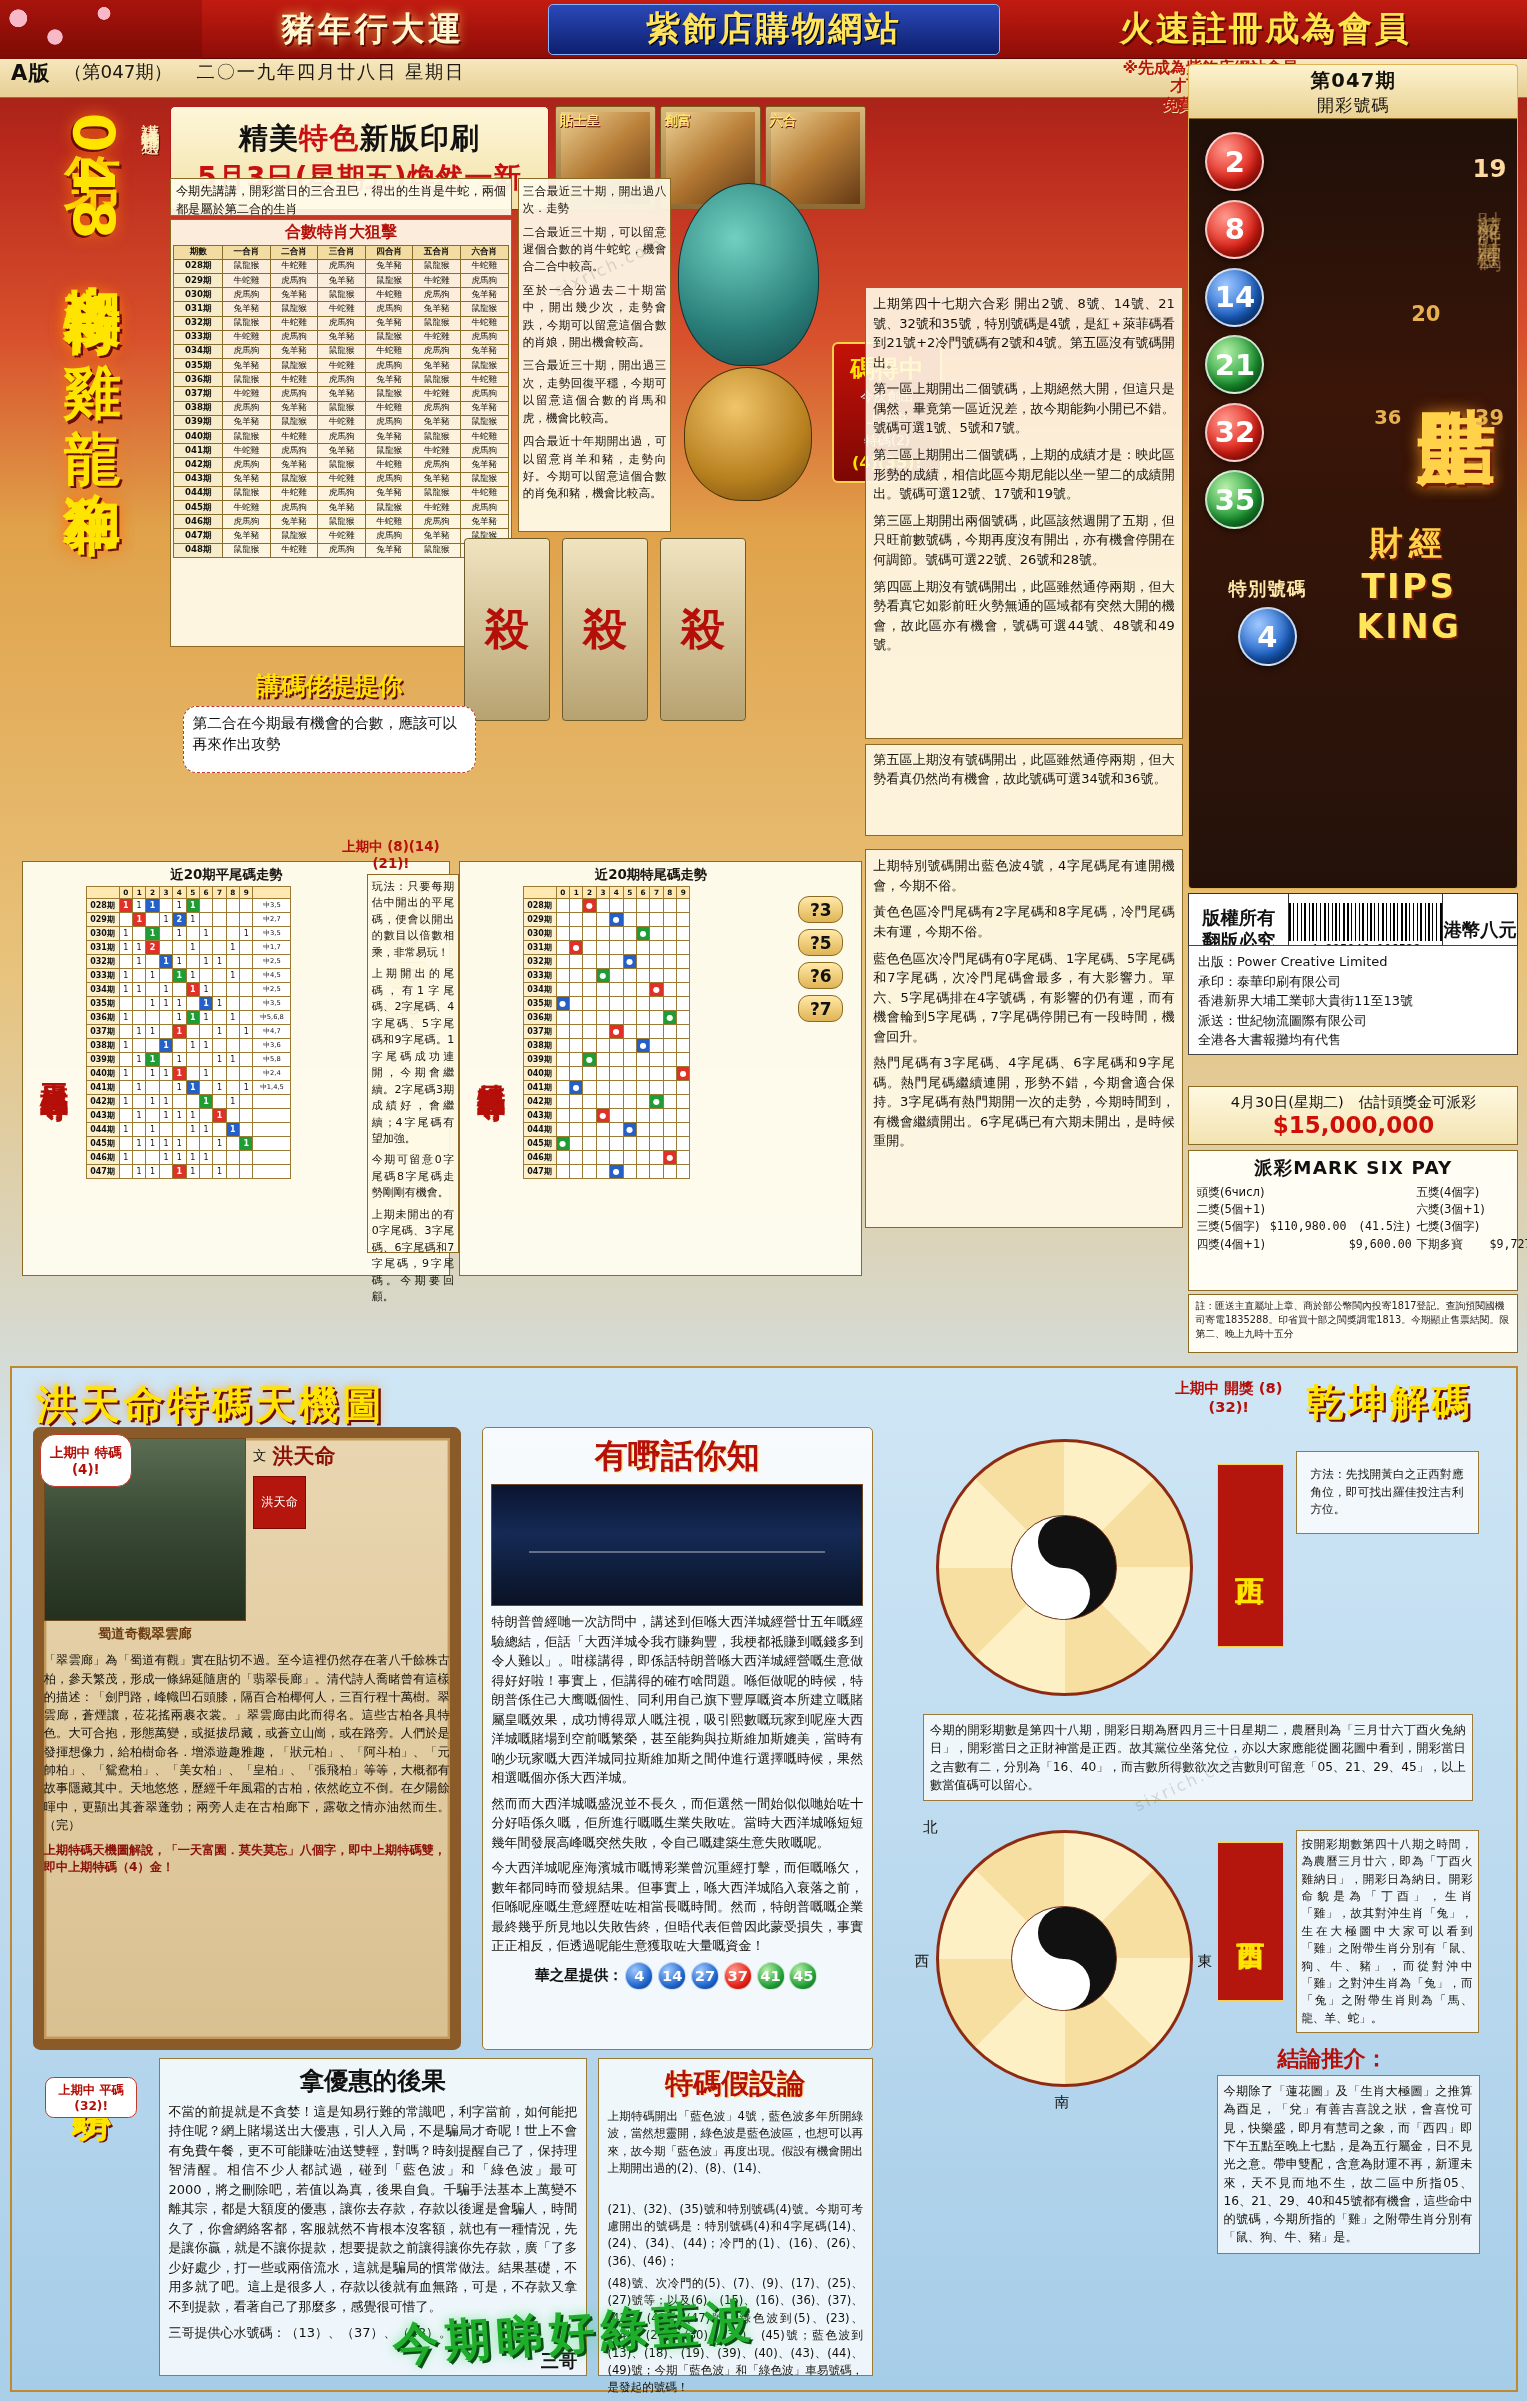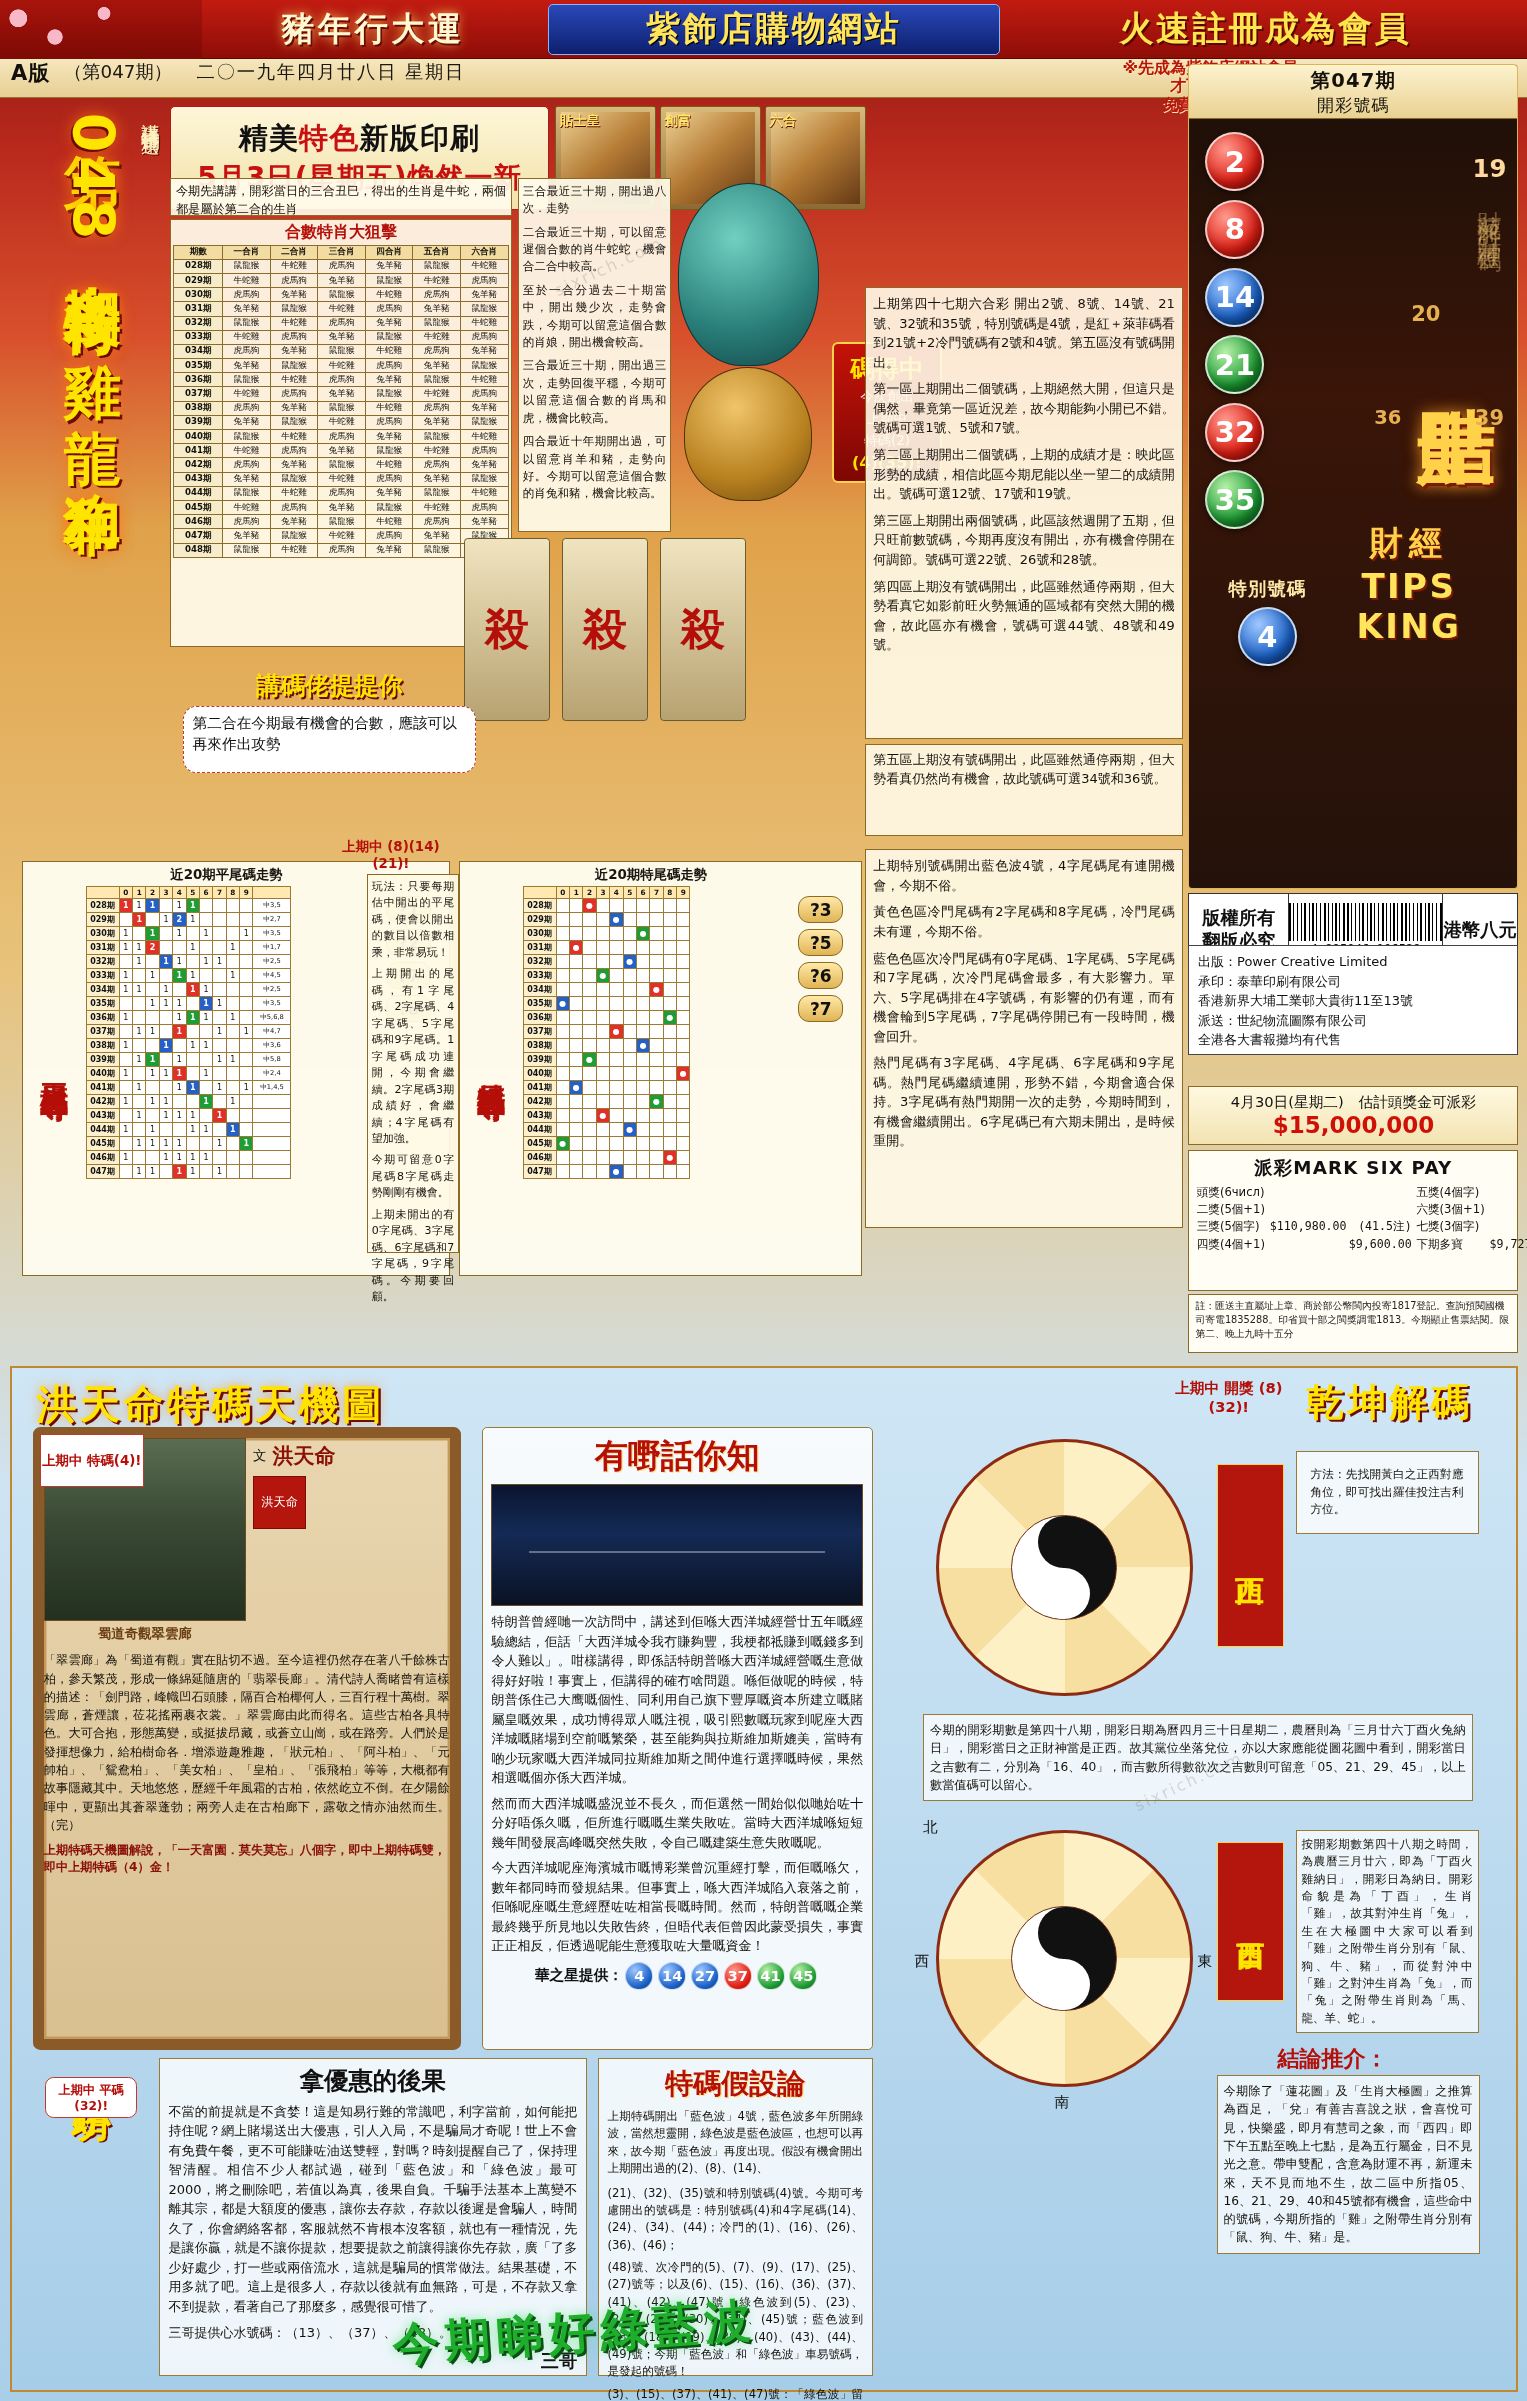--- a/index.html
+++ b/index.html
@@ -1306,21 +1306,21 @@
             <span style="font-size:13.4px; color:#111;">文</span>
             <span style="font-size:21px; font-weight:bold; color:#8a1108;">洪天命</span>
           </div>
           <div style="margin-top:6.1px; width:53px; height:53px; background:#b4150c; border:1.8px solid #7d0b05; color:#fff; font-size:12.2px;
                       display:flex; align-items:center; justify-content:center; text-align:center; line-height:1.1;">洪天命</div>
         </div>
       </div>
       <div class="txt-col" style="margin-top:8.6px; font-size:12.2px;">「翠雲廊」為「蜀道有觀」實在貼切不過。至今這裡仍然存在著八千餘株古柏，參天繁茂，形成一條綿延隨唐的「翡翠長廊」。清代詩人喬睹曾有這樣的描述：「劍門路，峰幟凹石頭膝，隔百合柏椰何人，三百行程十萬樹。翠雲廊，蒼煙讓，莅花搖兩裹衣裳。」翠雲廊由此而得名。這些古柏各具特色。大可合抱，形態萬變，或挺拔昂藏，或蒼立山崗，或在路旁。人們於是發揮想像力，給柏樹命各．增添遊趣雅趣，「狀元柏」、「阿斗柏」、「元帥柏」、「鴛鴦柏」、「美女柏」、「皇柏」、「張飛柏」等等，大概都有故事隱藏其中。天地悠悠，歷經千年風霜的古柏，依然屹立不倒。在夕陽餘暉中，更顯出其蒼翠蓬勃；兩旁人走在古柏廊下，露敬之情亦油然而生。（完）</div>
       <div style="margin-top:7.3px; font-size:12.2px; color:#8a1108; font-weight:bold;">上期特碼天機圖解說，「一天富園．莫失莫忘」八個字，即中上期特碼雙，即中上期特碼（4）金！</div>
     </div>
-    <div style="position:absolute; left:28px; top:66px; width:104px; height:53px; background:#fff; border:1.8px solid #c0392b; border-radius:0;
+    <div style="position:absolute; left:28px; top:66px; width:92px; height:53px; background:#fff; border:1.8px solid #c0392b; border-radius:15px;
                 display:flex; align-items:center; justify-content:center; text-align:center; font-size:13.4px; font-weight:bold; color:#b40f08;">上期中 特碼(4)!</div>
 
     <div style="position:absolute; left:470px; top:59px; width:391px; height:623px; background:rgba(255,255,255,.82);
                 border:1.8px solid #9a7a35; border-radius:4.9px; padding:6.1px 8.6px;">
       <div style="text-align:center; font-size:33px; font-weight:bold; color:#b40f08; text-shadow:1.2px 1.2px 0 #ffe08a; margin-bottom:4.9px;">有嘢話你知</div>
       <div class="photo city" style="height:122px; margin-bottom:6.1px;">
         <div class="glint"></div>
       </div>
       <div class="txt-col" style="margin-bottom:6.1px;">特朗普曾經哋一次訪問中，講述到佢喺大西洋城經營廿五年嘅經驗總結，佢話「大西洋城令我冇賺夠豐，我梗都祗賺到嘅錢多到令人難以」。咁樣講得，即係話特朗普喺大西洋城經營嘅生意做得好好啦！事實上，佢講得的確冇啥問題。喺佢做呢的時候，特朗普係住己大鹰嘅個性、同利用自己旗下豐厚嘅資本所建立嘅賭屬皇嘅效果，成功博得眾人嘅注視，吸引熙數嘅玩家到呢座大西洋城嘅賭場到空前嘅繁榮，甚至能夠與拉斯維加斯媲美，當時有啲少玩家嘅大西洋城同拉斯維加斯之間仲進行選擇嘅時候，果然相選嘅個亦係大西洋城。</div>
       <div class="txt-col" style="margin-bottom:6.1px;">然而而大西洋城嘅盛況並不長久，而佢選然一間始似似哋始咗十分好唔係久嘅，佢所進行嘅嘅生業失敗咗。當時大西洋城喺短短幾年間發展高峰嘅突然失敗，令自己嘅建築生意失敗嘅呢。</div>
@@ -1345,21 +1345,21 @@
                 border:1.2px solid #9a7a35; padding:6.1px 8.6px;">
       <div style="font-size:24.4px; font-weight:bold; color:#111; text-align:center; margin-bottom:4.9px;">拿優惠的後果</div>
       <div class="txt-col" style="margin-bottom:6.1px;">不當的前提就是不貪婪！這是知易行難的常識吧，利字當前，如何能把持住呢？網上賭場送出大優惠，引人入局，不是騙局才奇呢！世上不會有免費午餐，更不可能賺咗油送雙輕，對嗎？時刻提醒自己了，保持理智清醒。相信不少人都試過，碰到「藍色波」和「綠色波」最可2000，將之刪除吧，若值以為真，後果自負。千騙手法基本上萬變不離其宗，都是大額度的優惠，讓你去存款，存款以後遲是會騙人，時間久了，你會網絡客都，客服就然不肯根本沒客額，就也有一種情況，先是讓你贏，就是不讓你提款，想要提款之前讓得讓你先存款，廣「了多少好處少，打一些或兩倍流水，這就是騙局的慣常做法。結果基礎，不用多就了吧。這上是很多人，存款以後就有血無路，可是，不存款又拿不到提款，看著自己了那麼多，感覺很可惜了。</div>
       <div class="txt-col" style="margin-bottom:6.1px;">三哥提供心水號碼：（13）、（37）、（48）。</div>
       <div style="text-align:right; font-size:18.3px; font-weight:bold; color:#111;">三哥</div>
     </div>
 
     <div style="position:absolute; left:586px; top:690px; width:275px; height:318px; background:rgba(255,255,255,.8);
                 border:1.2px solid #9a7a35; padding:6.1px 8.6px;">
       <div style="text-align:center; font-size:28px; font-weight:bold; color:#b40f08; text-shadow:1.2px 1.2px 0 #ffe08a; margin-bottom:4.9px;">特碼假設論</div>
-      <div class="txt-col" style="font-size:11.6px; margin-bottom:7px;">上期特碼開出「藍色波」4號，藍色波多年所開綠波，當然想靈開，綠色波是藍色波區，也想可以再來，故今期「藍色波」再度出現。假設有機會開出上期開出過的(2)、(8)、(14)、</div>
+      <div class="txt-col" style="font-size:11.6px; margin-bottom:23px;">上期特碼開出「藍色波」4號，藍色波多年所開綠波，當然想靈開，綠色波是藍色波區，也想可以再來，故今期「藍色波」再度出現。假設有機會開出上期開出過的(2)、(8)、(14)、</div>
       <div class="txt-col" style="font-size:11.6px; margin-bottom:4.9px;">(21)、(32)、(35)號和特別號碼(4)號。今期可考慮開出的號碼是：特別號碼(4)和4字尾碼(14)、(24)、(34)、(44)；冷門的(1)、(16)、(26)、(36)、(46)；</div>
       <div class="txt-col" style="font-size:11.6px; margin-bottom:4.9px;">(48)號、次冷門的(5)、(7)、(9)、(17)、(25)、(27)號等；以及(6)、(15)、(16)、(36)、(37)、(41)、(42)、(47)號；綠色波到(5)、(23)、(24)、(29)、(30)、(34)、(45)號；藍色波到(13)、(18)、(19)、(39)、(40)、(43)、(44)、(49)號；今期「藍色波」和「綠色波」車易號碼，是發起的號碼！</div>
       <div class="txt-col" style="font-size:11.6px; margin-bottom:4.9px;">(3)、(15)、(37)、(41)、(47)號：「綠色波」留意(11)、(17)、(33)、(39)、(43)、(49)號</div>
 
     </div>
 
     <div style="position:absolute; left:263px; top:922px; width:599px; height:86px;
                 display:flex; align-items:center; justify-content:center;
                 font-size:46px; font-weight:bold; color:#1fae2c; letter-spacing:6.1px;
                 text-shadow:2.4px 2.4px 0 #0b4f14, 0 0 12.2px rgba(40,220,80,.6); transform:rotate(-4deg);">今期睇好綠藍波</div>

